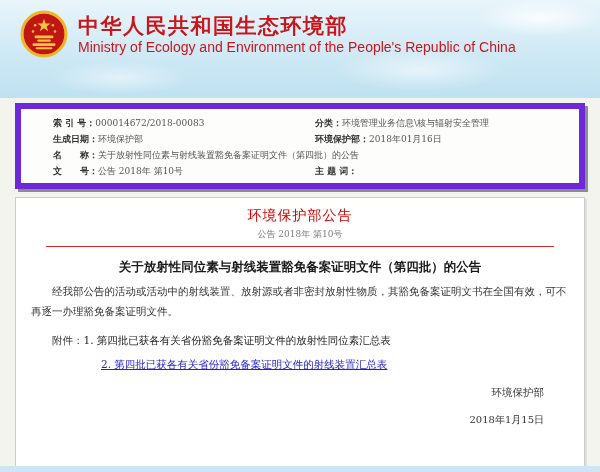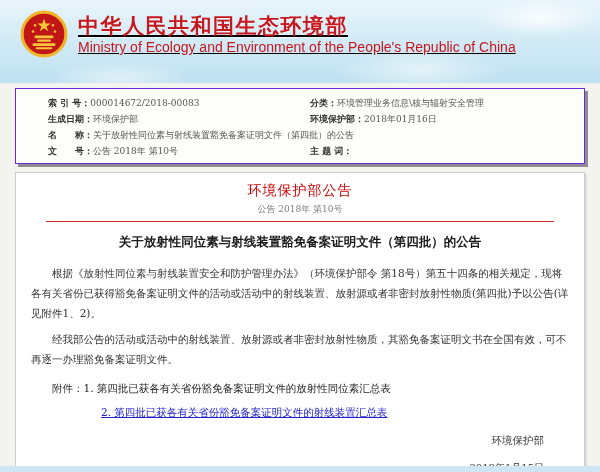--- a/index.html
+++ b/index.html
@@ -8,42 +8,41 @@
     position: relative;
     width: 600px; height: 472px;
     margin: 0 auto;
     background: #f4f4ef;
     overflow: hidden;
     font-family: "Liberation Sans", sans-serif;
   }
 
   
   .site-header {
-    height: 83px;
+    height: 98px;
     background-image:
       radial-gradient(ellipse 90px 26px at 540px 18px, rgba(255,255,255,.85), rgba(255,255,255,0) 70%),
       radial-gradient(ellipse 120px 30px at 420px 70px, rgba(255,255,255,.55), rgba(255,255,255,0) 70%),
       radial-gradient(ellipse 100px 24px at 120px 78px, rgba(255,255,255,.5), rgba(255,255,255,0) 70%),
       linear-gradient(180deg, #e9f5fb 0%, #cfe9f5 55%, #bfe1f0 100%);
-    text-decoration: underline;
   }
   .brand { display: flex; align-items: center; padding: 8px 0 0 20px; cursor: pointer; }
   .emblem { width: 48px; height: 48px; margin-top: 2px; }
   .brand-text { margin-left: 10px; }
   .brand-cn {
     color: #c8161d; font-weight: bold; font-size: 21px; letter-spacing: 1.5px;
     line-height: 26px; text-shadow: 0 1px 0 rgba(255,255,255,.6);
   }
   .brand-en { color: #c8161d; font-size: 14px; line-height: 12px; margin-top: 2px; }
 
   
   .meta-box {
     width: 570px; margin: 5px auto 0;
     background: #fdfdfb;
-    border: 1px solid #6d28d9;
+    border: 6px solid #6d28d9;
     box-shadow: 3px 3px 0 #8d8d8d;
     padding: 8px 10px 6px 32px;
   }
   .meta-grid {
     display: grid;
     grid-template-columns: 262px 1fr;
     row-gap: 4px;
     font-family: "DejaVu Serif", serif;
     font-size: 9px; line-height: 12px;
   }
@@ -130,21 +129,20 @@
       </div>
     </div>
   </section>
 
   <section class="doc-box">
     <div class="org-title">环境保护部公告</div>
     <div class="doc-num">公告 2018年 第10号</div>
     <hr class="red-rule">
     <div class="doc-title">关于放射性同位素与射线装置豁免备案证明文件（第四批）的公告</div>
 
-    <p class="para">根据《放射性同位素与射线装置安全和防护管理办法》（环境保护部令 第18号）第五十四条的相关规定，现将各有关省份已获得豁免备案证明文件的活动或活动中的射线装置、放射源或者非密封放射性物质(第四批)予以公告(详见附件1、2)。</p>
     <p class="para second">经我部公告的活动或活动中的射线装置、放射源或者非密封放射性物质，其豁免备案证明文书在全国有效，可不再逐一办理豁免备案证明文件。</p>
 
     <div class="attach-line-1">
       <span>附件：</span><a class="attach-plain">1. 第四批已获各有关省份豁免备案证明文件的放射性同位素汇总表</a>
     </div>
     <div class="attach-line-2">
       <a class="attach-link">2. 第四批已获各有关省份豁免备案证明文件的射线装置汇总表</a>
     </div>
 
     <div class="sig">环境保护部</div>

